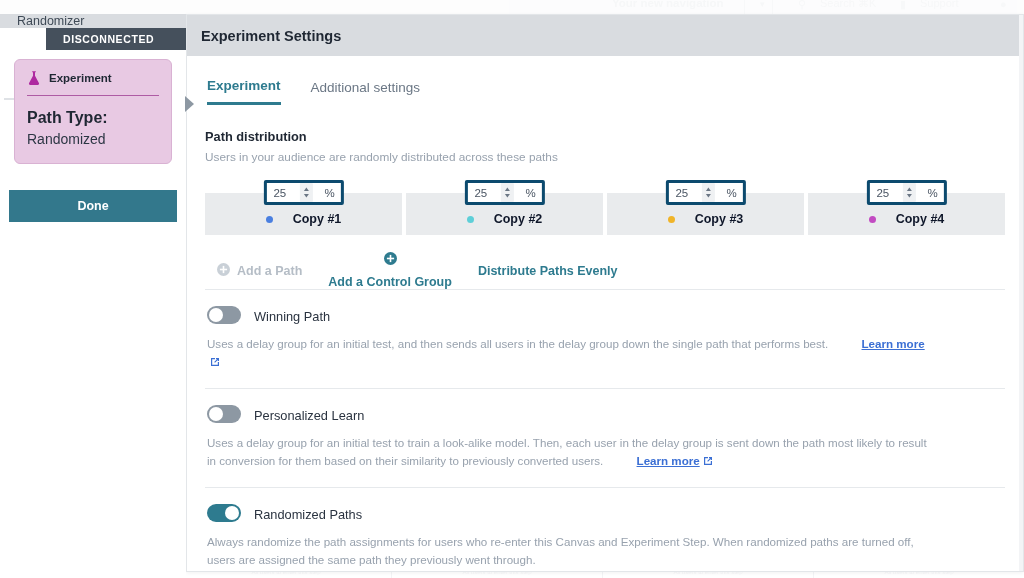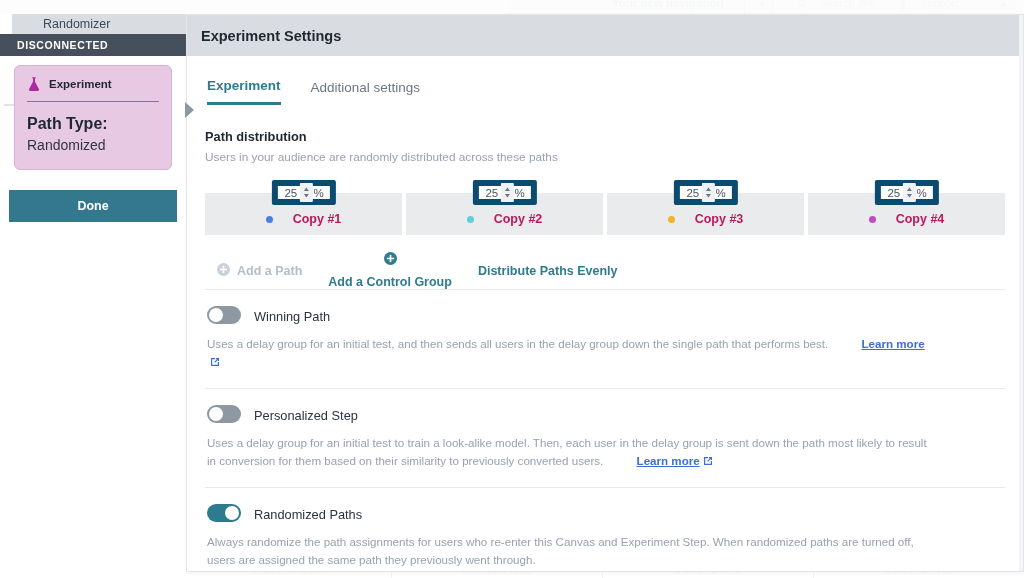--- a/index.html
+++ b/index.html
@@ -119,38 +119,38 @@
   #step-panel {
     position: absolute;
     left: 0; top: 14px;
     width: 186px;
     height: 564px;
     background: #ffffff;
     z-index: 5;
   }
 
   #panel-header {
-    height: 20px;
+    height: 14px;
     background: #d9dce0;
     display: flex;
     align-items: center;
-    padding-left: 31px;
-    margin-left: 12px;
+    padding-left: 17px;
   }
   #panel-header .ph-title {
     font-size: 12.5px;
     color: #3f4a56;
   }
 
   #disconnected-banner {
     height: 22px;
     background: #45505c;
     display: flex;
     align-items: center;
     padding-left: 17px;
+    margin-left: 46px;
   }
   #disconnected-banner .db-text {
     font-size: 10.5px;
     font-weight: bold;
     color: #ffffff;
     letter-spacing: .6px;
   }
 
   #node-card-wrap {
     padding: 9px 14px 0 14px;
@@ -308,40 +308,40 @@
     align-items: flex-end;
     justify-content: center;
     padding-bottom: 9px;
   }
   .path-label {
     display: flex;
     align-items: center;
     gap: 20px;
     font-size: 12.5px;
     font-weight: bold;
-    color: #be185d;
+    color: #0f172a;
   }
   .dot {
     width: 7px; height: 7px;
     border-radius: 50%;
     display: inline-block;
   }
   .stepper {
     position: absolute;
     top: -13px;
     left: 50%;
     transform: translateX(-50%);
     background: #ffffff;
-    border: 6px solid #0c4a6e;
+    border: 3px solid #0c4a6e;
     border-radius: 2px;
     height: 25px;
     display: flex;
     align-items: center;
     padding: 0 6px;
-    gap: 1px;
+    gap: 12px;
   }
   .stepper .sv {
     font-size: 11.5px;
     color: #4a5563;
     min-width: 15px;
     text-align: center;
   }
   .stepper .arrows {
     display: flex;
     flex-direction: column;
@@ -653,21 +653,21 @@
               <path d="M6 1h3v3H7.8V3L5 5.8 4.2 5 7 2.2H6z" fill="#3b6fd4"></path>
             </svg></span>
       </div>
     </div>
 
     <div class="opt-row">
       <div class="opt-head">
         <button class="toggle">
             <span class="knob"></span>
           </button>
-        <span class="opt-title">Personalized Step</span>
+        <span class="opt-title">Personalized Learn</span>
       </div>
       <div class="opt-desc">
         <span>Uses a delay group for an initial test to train a look-alike model. Then, each user in the delay group is sent down the path most likely to result in conversion for them based on their similarity to previously converted users.</span>
         <a class="learn-more">Learn more</a><span class="ext-icon"><svg width="10" height="10" viewBox="0 0 10 10">
               <path d="M1 1h4v1.2H2.2v5.6h5.6V5H9v4H1z" fill="#3b6fd4"></path>
               <path d="M6 1h3v3H7.8V3L5 5.8 4.2 5 7 2.2H6z" fill="#3b6fd4"></path>
             </svg></span>
       </div>
     </div>
 

